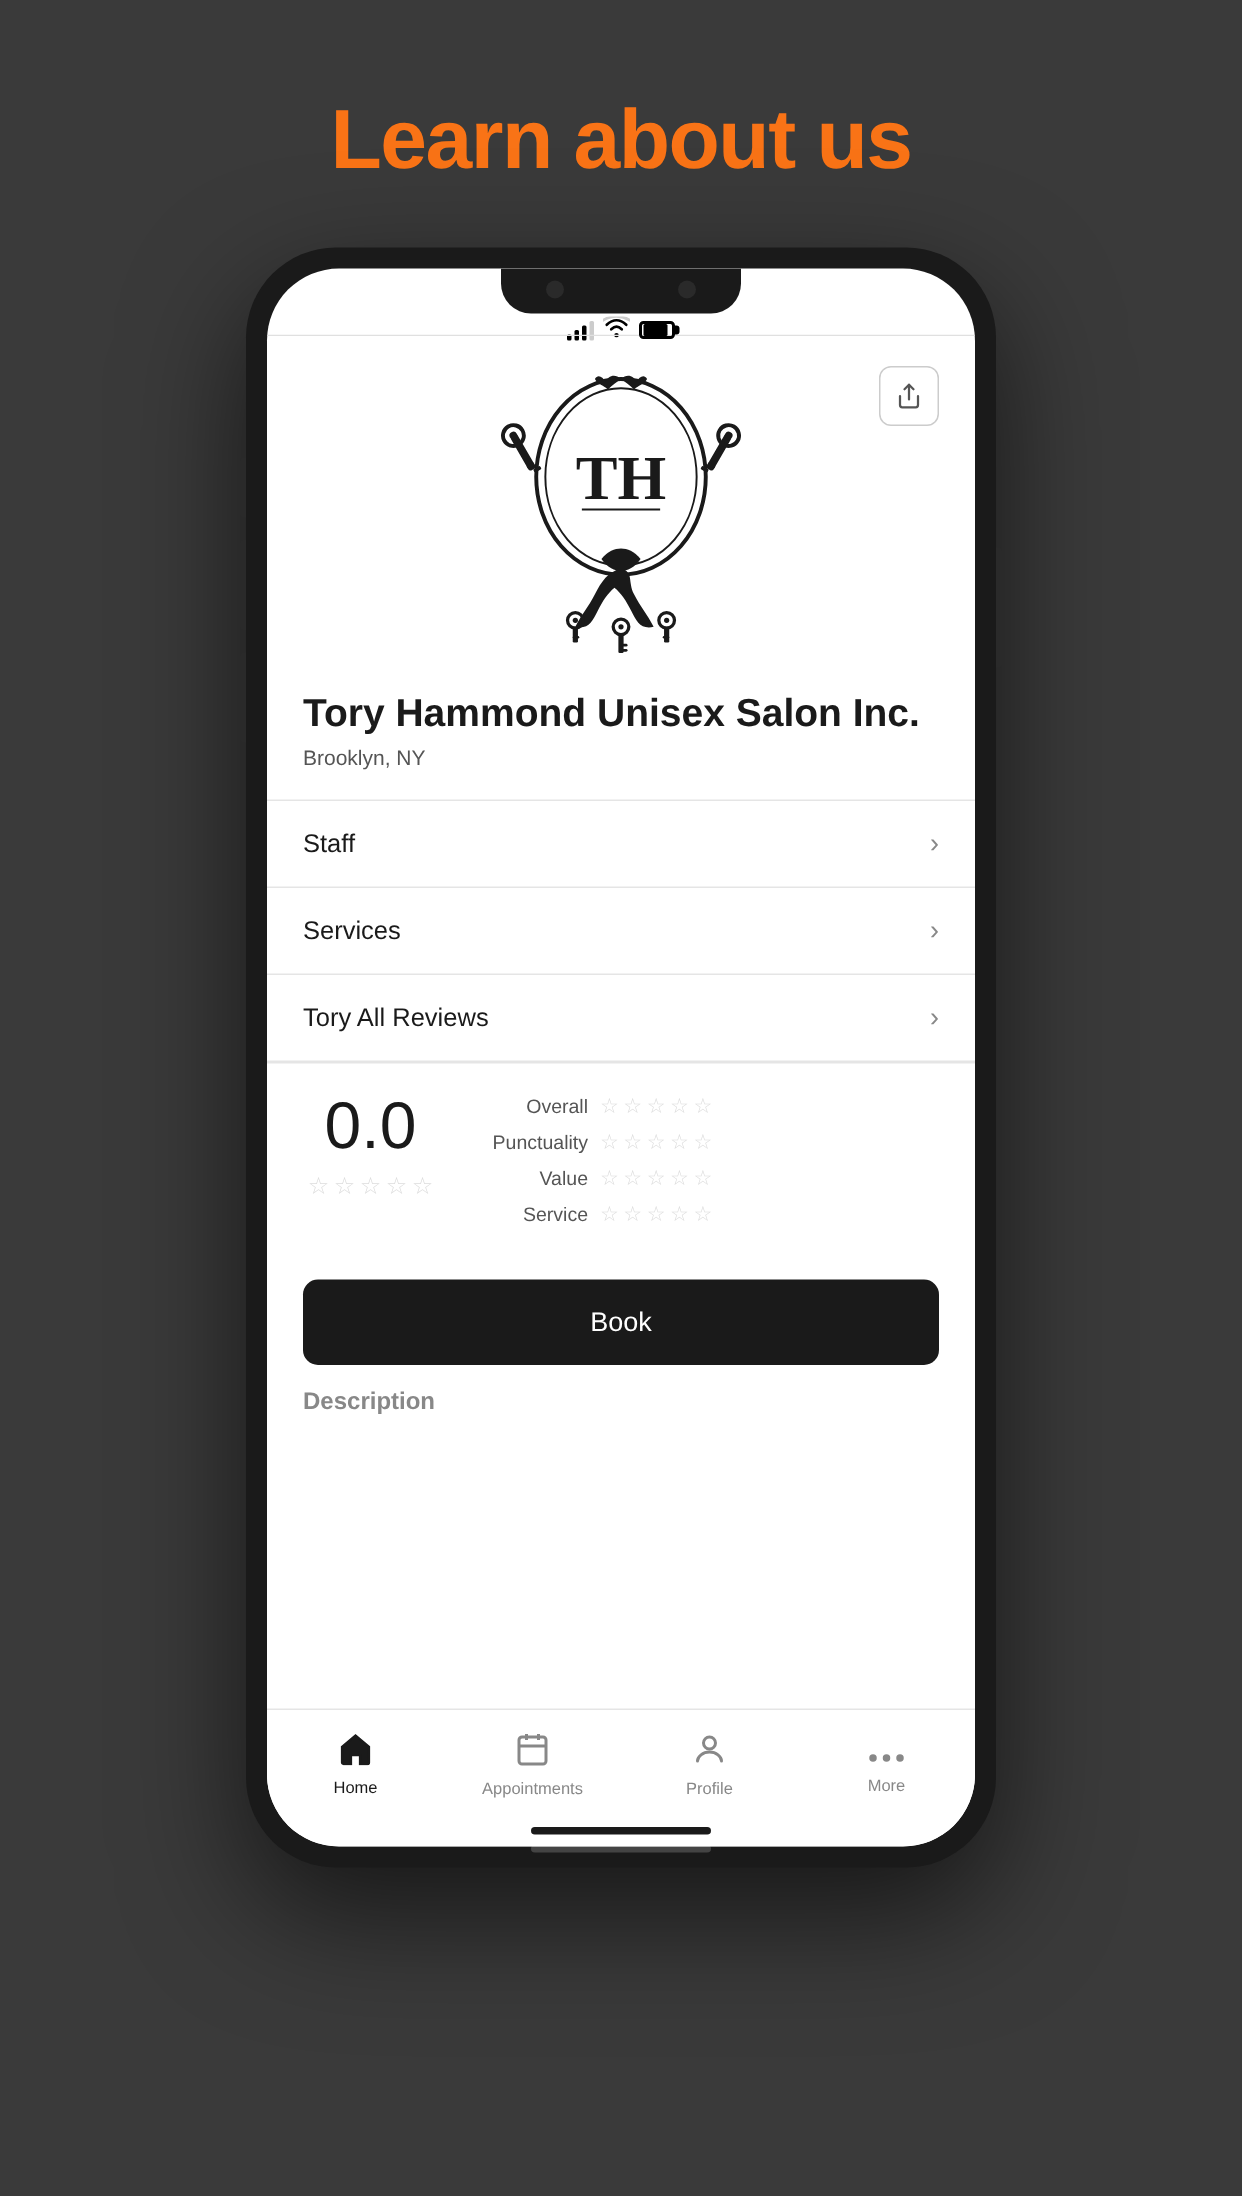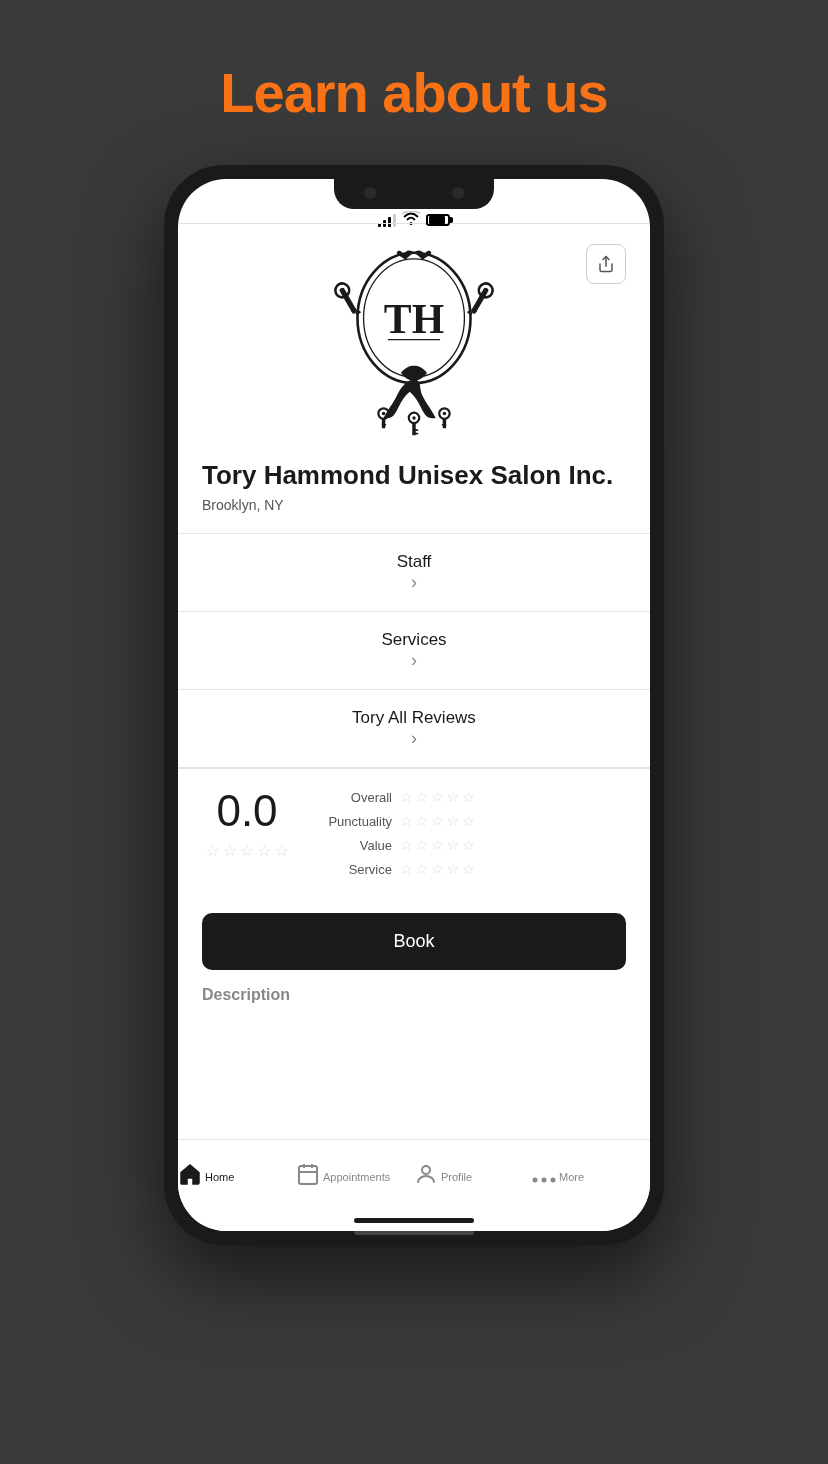--- a/index.html
+++ b/index.html
@@ -224,21 +224,20 @@
       background: #e5e5e5;
       margin: 0 0;
     }
 
     .list-item {
       display: flex;
       justify-content: space-between;
       align-items: center;
       padding: 18px 24px;
       cursor: pointer;
-      flex-direction: column;
     }
 
     .list-item-label {
       font-size: 17px;
       color: #1a1a1a;
     }
 
     .chevron {
       font-size: 18px;
       color: #888;
@@ -335,20 +334,21 @@
       align-items: center;
       padding: 8px 0 4px;
       border-top: 1px solid #e5e5e5;
       background: #fff;
       flex-shrink: 0;
       height: 70px;
     }
 
     .nav-item {
       display: flex;
+      flex-direction: column;
       align-items: center;
       gap: 3px;
       cursor: pointer;
       flex: 1;
     }
 
     .nav-icon {
       font-size: 22px;
       color: #888;
     }

